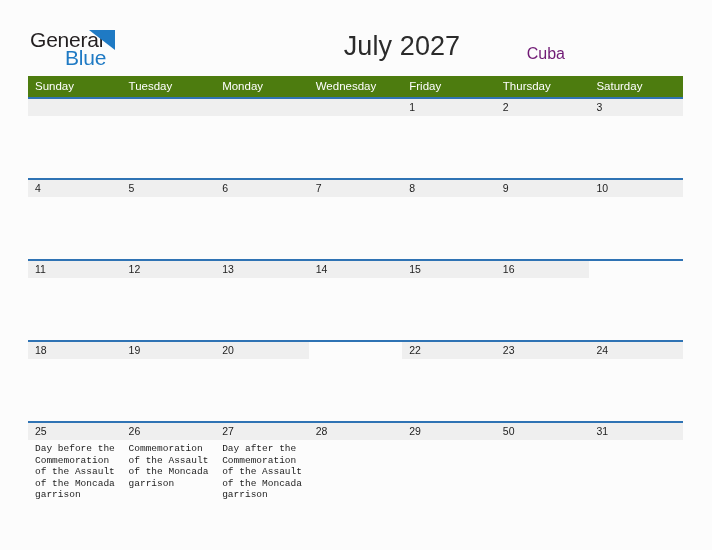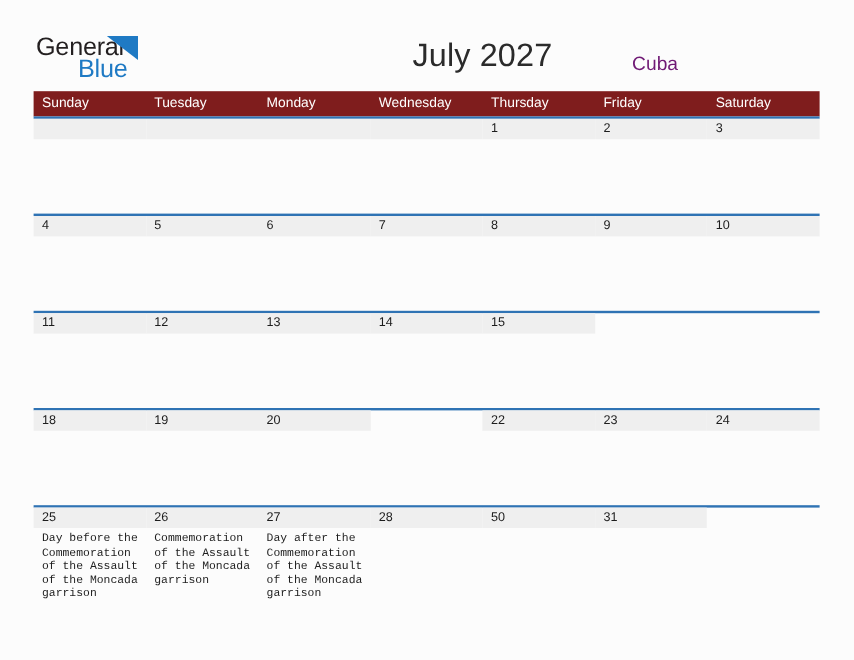--- a/index.html
+++ b/index.html
@@ -86,21 +86,21 @@
     position: absolute;
     left: 28px;
     top: 76px;
     width: 655px;
   }
 
   .weekday-row {
     display: flex;
     width: 655px;
     height: 21px;
-    background: #7f1d1d;
+    background: #4d7c0f;
   }
   .weekday-cell {
     width: 93.571px;
     box-sizing: border-box;
     padding-left: 7px;
     color: #ffffff;
     font-size: 11.5px;
     line-height: 21px;
     white-space: nowrap;
     overflow: hidden;
@@ -169,22 +169,22 @@
   <div class="country-label">Cuba</div>
 </div>
 
 <div class="calendar">
 
   <div class="weekday-row">
     <div class="weekday-cell">Sunday</div>
     <div class="weekday-cell">Tuesday</div>
     <div class="weekday-cell">Monday</div>
     <div class="weekday-cell">Wednesday</div>
+    <div class="weekday-cell">Friday</div>
     <div class="weekday-cell">Thursday</div>
-    <div class="weekday-cell">Friday</div>
     <div class="weekday-cell">Saturday</div>
   </div>
 
   <div id="weeks-container">
       <div class="week-row">
         <div class="week-rule"></div>
         <div class="week-body">
           <div class="day-cell">
             <div class="day-number"></div>
             <div class="day-events"></div>
@@ -265,20 +265,21 @@
           </div>
           <div class="day-cell">
             <div class="day-number">14</div>
             <div class="day-events"></div>
           </div>
           <div class="day-cell">
             <div class="day-number">15</div>
             <div class="day-events"></div>
           </div>
           <div class="day-cell">
+            <div class="day-number">16</div>
             <div class="day-events"></div>
           </div>
         </div>
       </div>
       <div class="week-row">
         <div class="week-rule"></div>
         <div class="week-body">
           <div class="day-cell">
             <div class="day-number">18</div>
             <div class="day-events"></div>
@@ -327,20 +328,24 @@
             <div class="day-number">27</div>
             <div class="day-events">
               <div class="day-event">Day after the Commemoration of the Assault of the Moncada garrison</div>
             </div>
           </div>
           <div class="day-cell">
             <div class="day-number">28</div>
             <div class="day-events"></div>
           </div>
           <div class="day-cell">
+            <div class="day-number">29</div>
+            <div class="day-events"></div>
+          </div>
+          <div class="day-cell">
             <div class="day-number">50</div>
             <div class="day-events"></div>
           </div>
           <div class="day-cell">
             <div class="day-number">31</div>
             <div class="day-events"></div>
           </div>
         </div>
       </div>
     </div>

